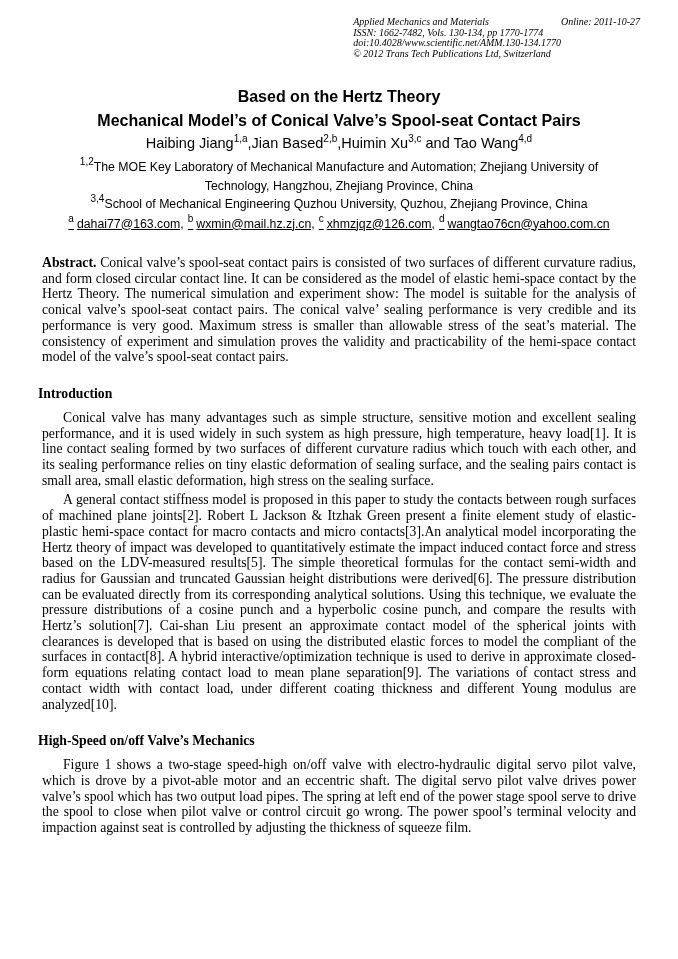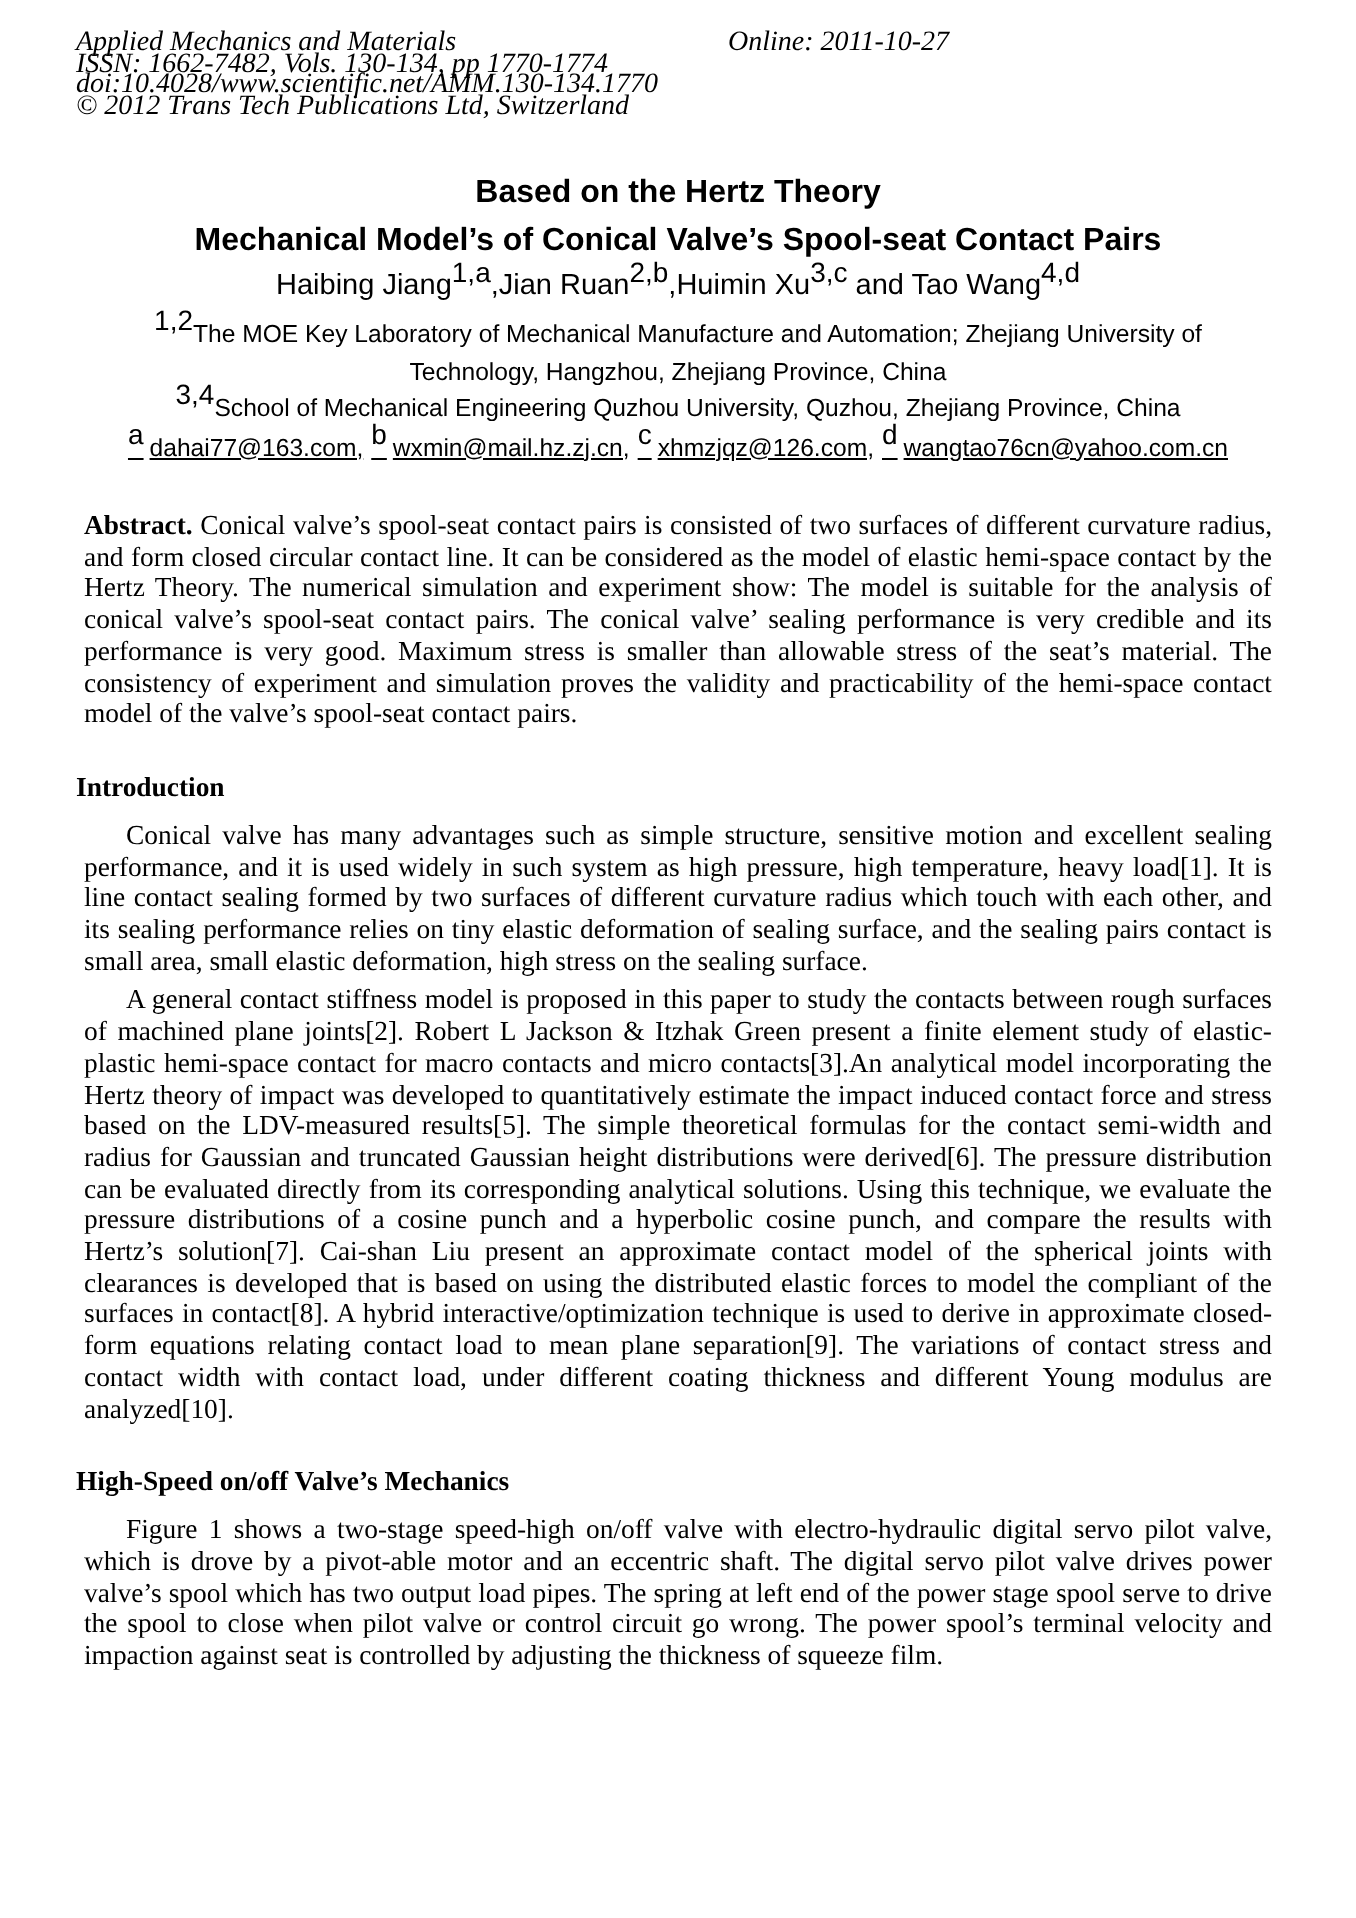--- a/index.html
+++ b/index.html
@@ -10,27 +10,26 @@
     margin: 0;
     background: #ffffff;
     color: #000000;
     box-sizing: border-box;
     padding: 17px 38px 0 38px;
     overflow: hidden;
   }
   
   .header {
     display: flex;
-    justify-content: flex-start;
+    justify-content: flex-end;
     align-items: flex-start;
     font-family: "Liberation Serif", "DejaVu Serif", serif;
     font-style: italic;
-    font-size: 14px;
+    font-size: 10px;
     line-height: 10.5px;
-    gap: 35px;
   }
   .header-left div { white-space: nowrap; }
   .header-right { white-space: nowrap; }
 
   
   .title {
     margin-top: 26px;
     text-align: center;
     font-family: "Liberation Sans", "DejaVu Sans", sans-serif;
     font-weight: bold;
@@ -40,21 +39,21 @@
 
   
   .authors {
     margin-top: 1px;
     text-align: center;
     font-family: "Liberation Sans", "DejaVu Sans", sans-serif;
     font-size: 14.5px;
     line-height: 18px;
   }
   .sup {
-    font-size: 14px;
+    font-size: 10px;
     line-height: 0;
     position: relative;
     top: -0.5px;
     vertical-align: super;
   }
 
   
   .affil, .emails {
     text-align: center;
     font-family: "Liberation Sans", "DejaVu Sans", sans-serif;
@@ -109,21 +108,21 @@
       <div>© 2012 Trans Tech Publications Ltd, Switzerland</div>
     </div>
     <div class="header-right">Online: 2011-10-27</div>
   </div>
 
   <div class="title">
     <div>Based on the Hertz Theory</div>
     <div>Mechanical Model’s of Conical Valve’s Spool-seat Contact Pairs</div>
   </div>
 
-  <div class="authors"><span class="author"><span>Haibing Jiang</span><sup class="sup">1,a</sup><span>,</span></span><span class="author"><span>Jian Ruan</span><sup class="sup">2,b</sup><span>,</span></span><span class="author"><span>Huimin Xu</span><sup class="sup">3,c</sup><span> and </span></span><span class="author"><span>Tao Wang</span><sup class="sup">4,d</sup><span></span></span></div>
+  <div class="authors"><span class="author"><span>Haibing Jiang</span><sup class="sup">1,a</sup><span>,</span></span><span class="author"><span>Jian Based</span><sup class="sup">2,b</sup><span>,</span></span><span class="author"><span>Huimin Xu</span><sup class="sup">3,c</sup><span> and </span></span><span class="author"><span>Tao Wang</span><sup class="sup">4,d</sup><span></span></span></div>
 
   <div class="affil affil1"><sup class="sup">1,2</sup><span>The MOE Key Laboratory of Mechanical Manufacture and Automation; Zhejiang University of Technology, Hangzhou, Zhejiang Province, China</span></div>
 
   <div class="affil affil2"><sup class="sup">3,4</sup><span>School of Mechanical Engineering Quzhou University, Quzhou, Zhejiang Province, China</span></div>
 
   <div class="emails"><span class="email-item"><sup class="sup">a</sup><span>dahai77@163.com,</span></span><span class="email-item"><sup class="sup">b</sup><span>wxmin@mail.hz.zj.cn,</span></span><span class="email-item"><sup class="sup">c</sup><span>xhmzjqz@126.com,</span></span><span class="email-item"><sup class="sup">d</sup><span>wangtao76cn@yahoo.com.cn</span></span></div>
 
 
   <p class="body-text abstract"><b>Abstract.</b> <span>Conical valve’s spool-seat contact pairs is consisted of two surfaces of different curvature radius, and form closed circular contact line. It can be considered as the model of elastic hemi-space contact by the Hertz Theory. The numerical simulation and experiment show: The model is suitable for the analysis of conical valve’s spool-seat contact pairs. The conical valve’ sealing performance is very credible and its performance is very good. Maximum stress is smaller than allowable stress of the seat’s material. The consistency of experiment and simulation proves the validity and practicability of the hemi-space contact model of the valve’s spool-seat contact pairs.</span></p>
 

